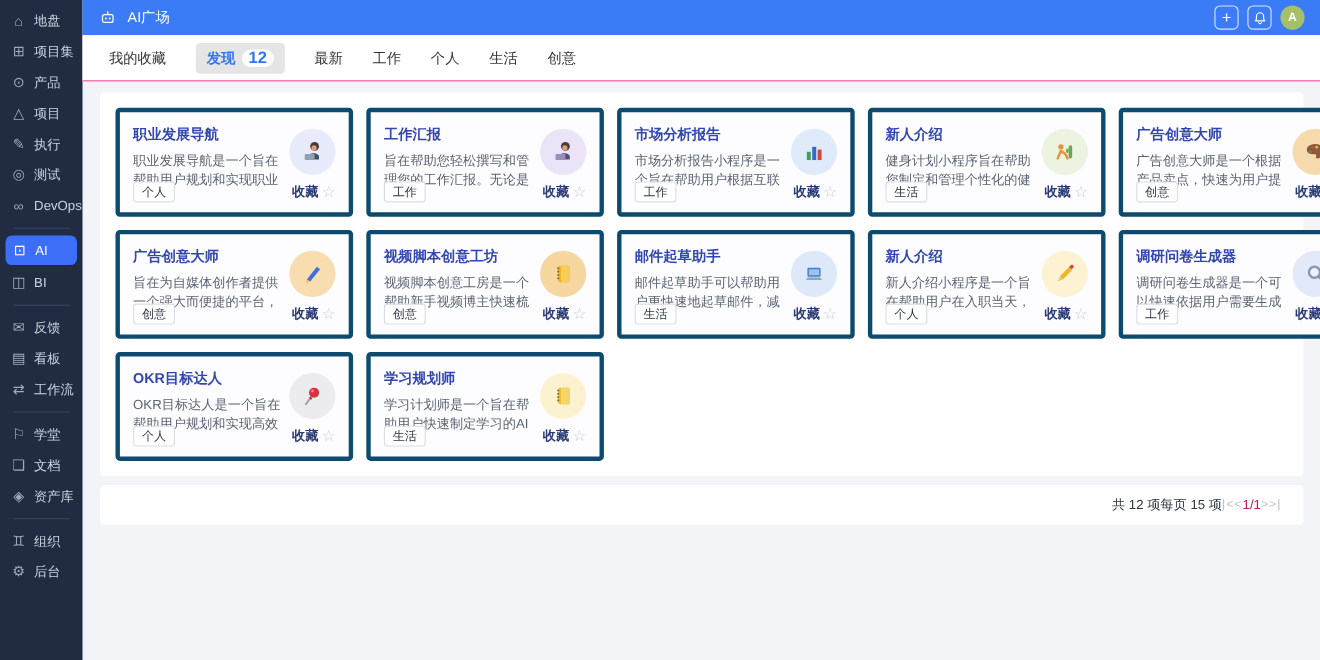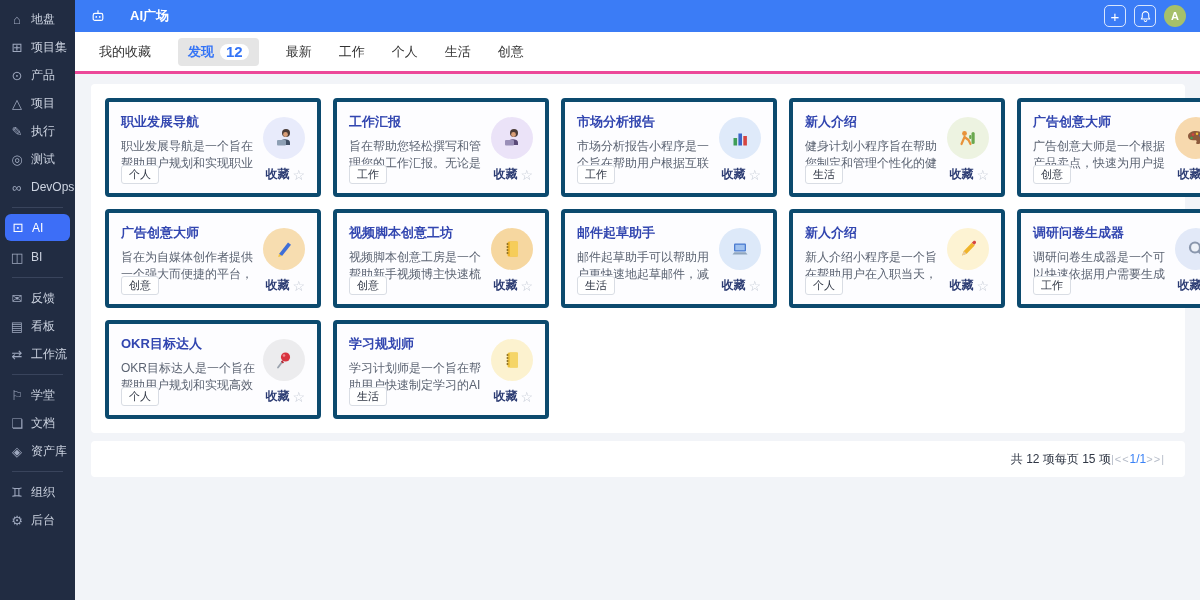--- a/index.html
+++ b/index.html
@@ -13,29 +13,29 @@
   .sidebar { width:75px; flex-shrink:0; background:#212c42; padding-top:5px; height:600px; }
   .sn { display:flex; align-items:center; gap:7px; height:28px; padding:0 10px;
         font-size:12px; color:#ccd3e0; cursor:pointer; white-space:nowrap; }
   .sn .ic { width:14px; font-size:13px; color:#9fa9bf; text-align:center; flex-shrink:0; font-style:normal; }
   .sn.active { background:#3d6ef7; margin:2px 5px; border-radius:6px; padding:0 6px; height:27px; color:#fff; }
   .sn.active .ic { color:#fff; }
   .sdiv { height:1px; background:#39445c; margin:6px 12px; }
   
   .main { flex:1; display:flex; flex-direction:column; min-width:0; }
   .topbar { height:32px; background:#3b7cf6; display:flex; align-items:center; padding:0 14px 0 16px; color:#fff; flex-shrink:0; }
-  .tb-title { font-size:13px; font-weight:bold; margin-left:25px; }
+  .tb-title { font-size:13px; font-weight:normal; margin-left:11px; }
   .tb-right { margin-left:auto; display:flex; gap:8px; align-items:center; }
   .tb-btn { width:22px; height:22px; border:1px solid rgba(255,255,255,.8); border-radius:5px;
             display:flex; align-items:center; justify-content:center; font-size:15px; cursor:pointer; line-height:1; }
   .avatar { width:22px; height:22px; border-radius:50%; background:#a6c06a; color:#fff;
             display:flex; align-items:center; justify-content:center; font-size:11px; font-weight:bold; cursor:pointer; }
   
   .tabsbar { height:42px; background:#fff; display:flex; align-items:center; padding:0 24px;
-             gap:27px; border-bottom:3px solid #ec4899; flex-shrink:0; }
+             gap:27px; border-bottom:1px solid #ec4899; flex-shrink:0; }
   .tab { font-size:13px; color:#333; cursor:pointer; display:flex; gap:6px; align-items:center; white-space:nowrap; }
   .tab.active { background:#e5e5e5; color:#3474f6; font-weight:bold; padding:5px 10px; border-radius:4px; }
   .badge { background:#fff; color:#3474f6; border-radius:9px; font-size:15px; padding:0 6px;
            line-height:16px; font-weight:bold; }
   
   .panel { margin:10px 15px 0 16px; background:#fff; border-radius:4px; padding:14px;
            display:grid; grid-template-columns:repeat(5,1fr); gap:12px; }
   .card { border:4px solid #0c4a6e; border-radius:4px; background:#fdfdff; padding:11px 12px 9px;
           height:99px; display:flex; flex-direction:column; cursor:pointer; }
   .card-top { display:flex; justify-content:space-between; flex:1; min-height:0; }
@@ -49,21 +49,21 @@
   .bg10{background:#e2e9f8;} .bg11{background:#ececee;} .bg12{background:#fcf2cf;}
   .card-foot { display:flex; justify-content:space-between; align-items:center; }
   .tag { border:1px solid #d9dde4; border-radius:3px; padding:1px 7px; font-size:11px; color:#2f3644; background:#fff; }
   .fav { font-size:12px; color:#2a3a72; font-weight:bold; display:flex; align-items:center; gap:3px; cursor:pointer; }
   .star { color:#c3c9d4; font-size:14px; font-style:normal; font-weight:normal; }
   
   .pager { margin:8px 15px 0 16px; background:#fff; border-radius:4px; height:36px; flex-shrink:0;
            display:flex; align-items:center; justify-content:flex-end; padding:0 20px;
            font-size:12px; color:#2f3644; }
   .pg-nav { color:#b6bcc8; font-size:11px; letter-spacing:1px; cursor:pointer; }
-  .pg-cur { color:#3b82f6; cursor:default; }
+  .pg-cur { color:#be185d; cursor:default; }
 </style>
 </head>
 <body>
 
 <div class="sidebar">
   <div class="sn">
       <i class="ic">⌂</i>
       <span>地盘</span>
     </div>
   <div class="sn">

